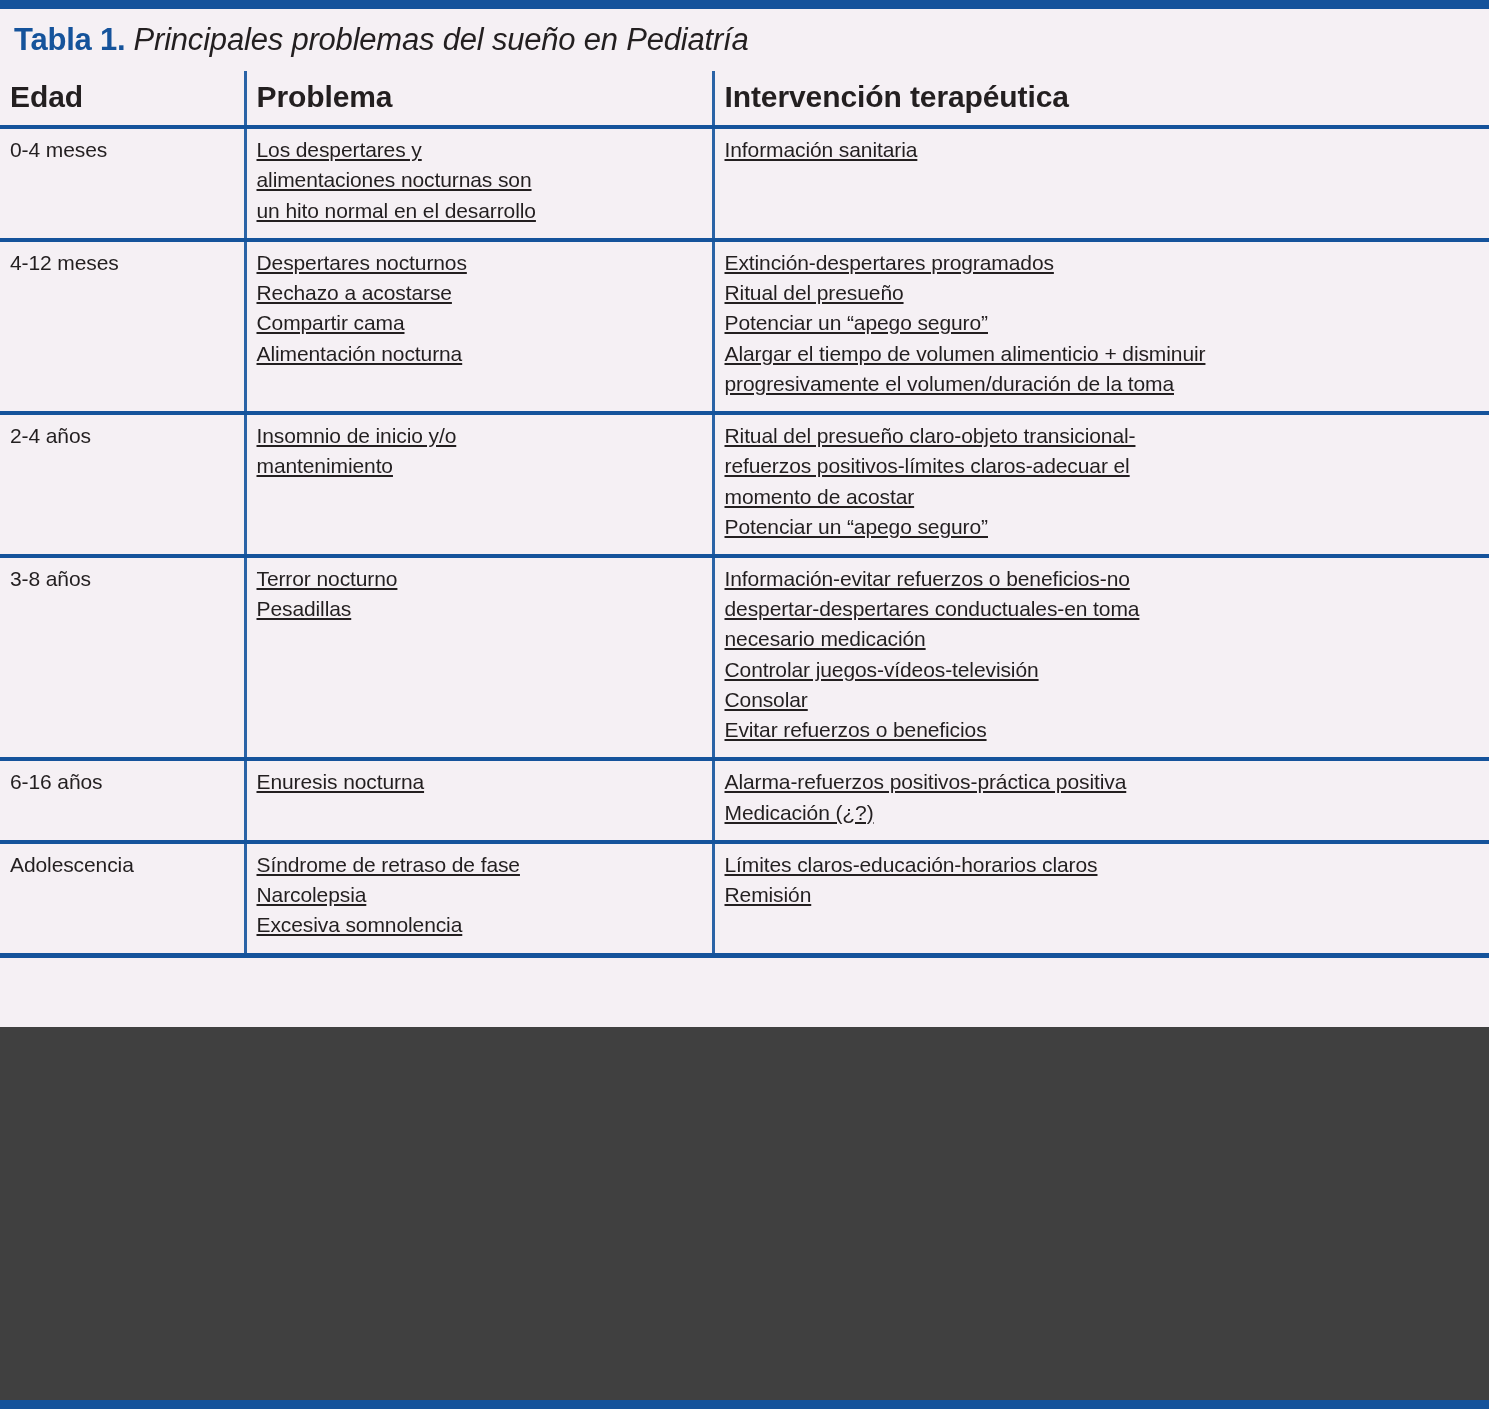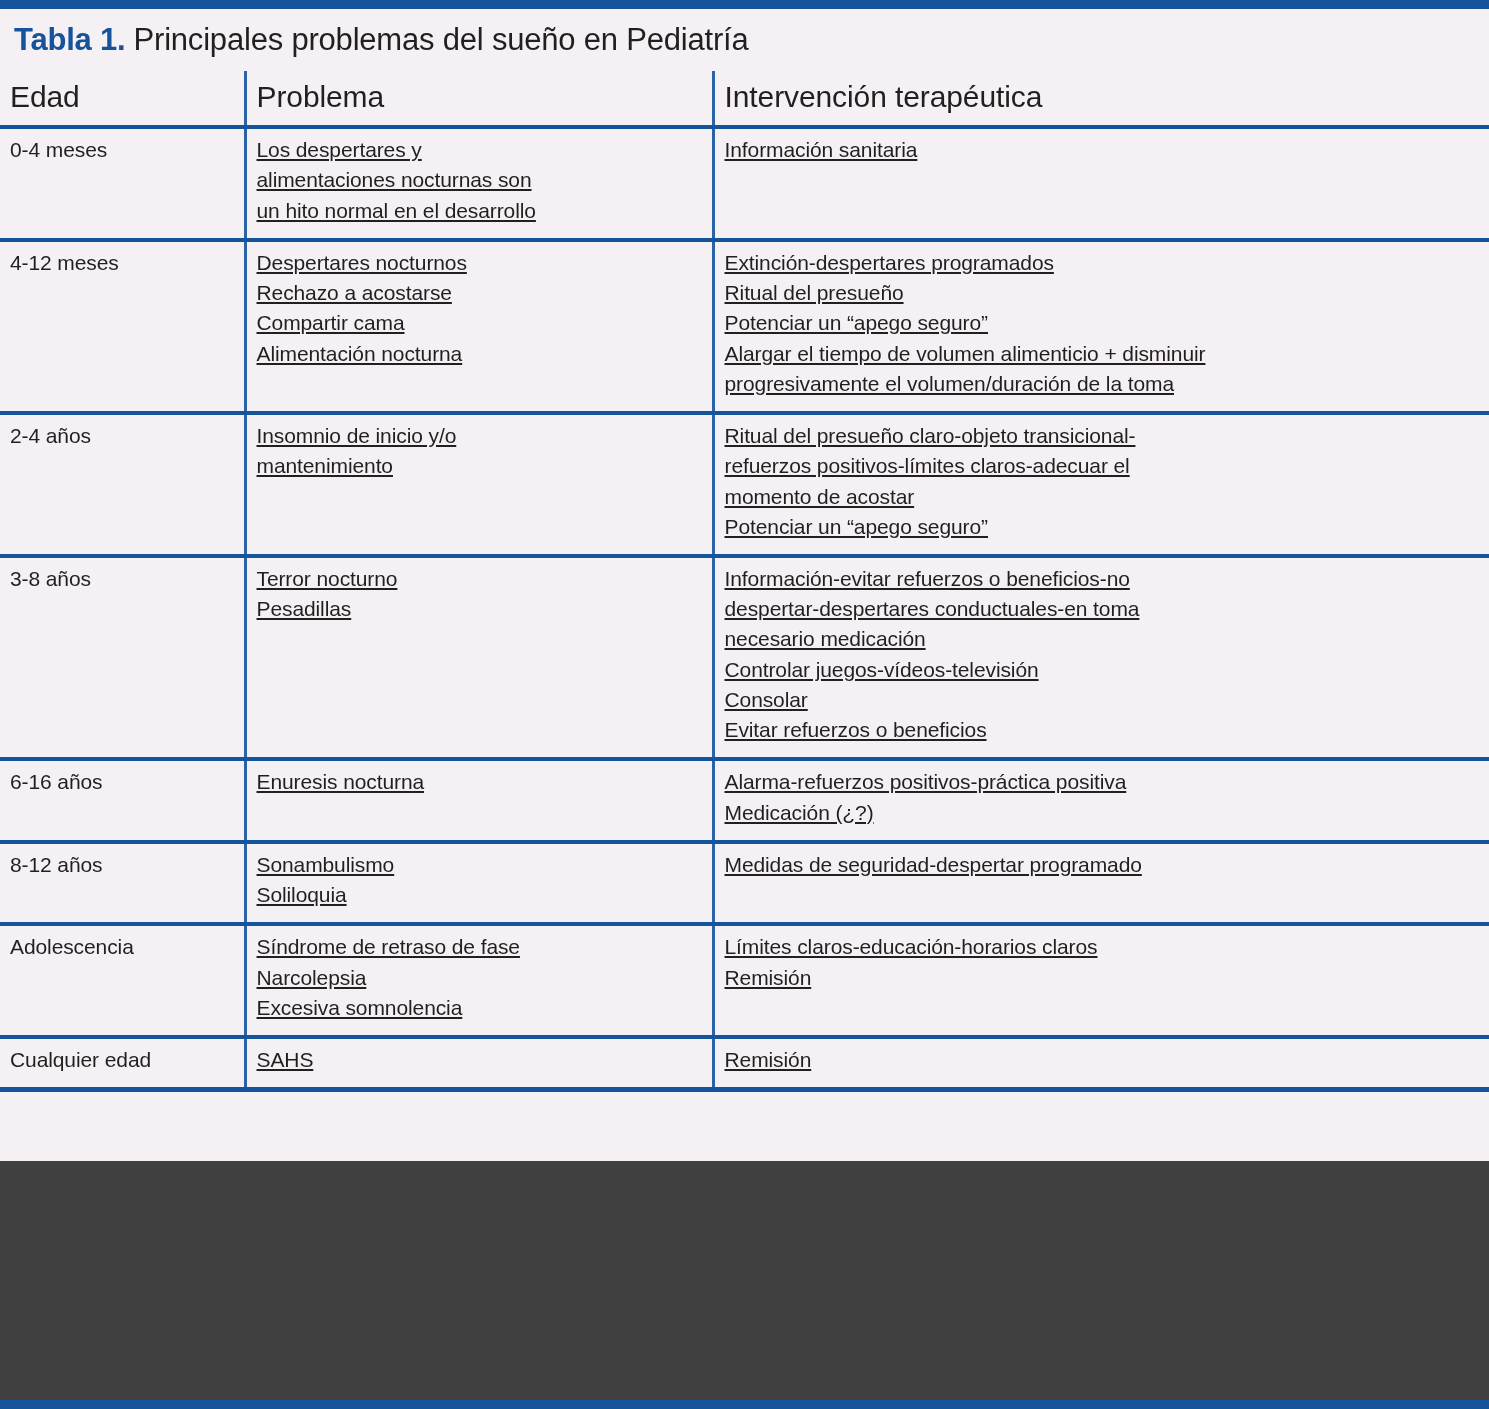--- a/index.html
+++ b/index.html
@@ -33,20 +33,21 @@
   }
   .caption-label {
     color: #15539b;
     font-weight: bold;
     font-size: 31px;
     letter-spacing: -0.2px;
     white-space: pre;
   }
   .caption-text {
     color: #231f20;
+    font-style: italic;
     font-size: 31px;
     letter-spacing: -0.2px;
     margin-left: 8px;
     white-space: pre;
   }
 
   
   table.data-table {
     width: 100%;
     border-collapse: collapse;
@@ -69,21 +70,21 @@
     border-right: 3px solid #2a63a6;
     border-top: 4px solid #15539b;
     box-sizing: border-box;
   }
   table.data-table th:last-child,
   table.data-table td:last-child {
     border-right: none;
   }
   table.data-table thead th {
     border-top: 4px solid #15539b;
-    font-weight: normal;
+    font-weight: bold;
     font-size: 30px;
     padding-bottom: 7px;
     padding-top: 4px;
   }
   table.data-table thead tr.header-row th {
     border-top: none;
   }
 
   .cell-line {
     display: block;
@@ -183,47 +184,28 @@
           <td>6-16 años</td>
           <td>
             <span class="cell-line">Enuresis nocturna</span>
           </td>
           <td>
             <span class="cell-line">Alarma-refuerzos positivos-práctica positiva</span>
             <span class="cell-line">Medicación (¿?)</span>
           </td>
         </tr>
         <tr>
-          <td>8-12 años</td>
-          <td>
-            <span class="cell-line">Sonambulismo</span>
-            <span class="cell-line">Soliloquia</span>
-          </td>
-          <td>
-            <span class="cell-line">Medidas de seguridad-despertar programado</span>
-          </td>
-        </tr>
-        <tr>
           <td>Adolescencia</td>
           <td>
             <span class="cell-line">Síndrome de retraso de fase</span>
             <span class="cell-line">Narcolepsia</span>
             <span class="cell-line">Excesiva somnolencia</span>
           </td>
           <td>
             <span class="cell-line">Límites claros-educación-horarios claros</span>
-            <span class="cell-line">Remisión</span>
-          </td>
-        </tr>
-        <tr>
-          <td>Cualquier edad</td>
-          <td>
-            <span class="cell-line">SAHS</span>
-          </td>
-          <td>
             <span class="cell-line">Remisión</span>
           </td>
         </tr>
       </tbody>
   </table>
 
   <div class="footnote-bar">
     
     
   </div>

